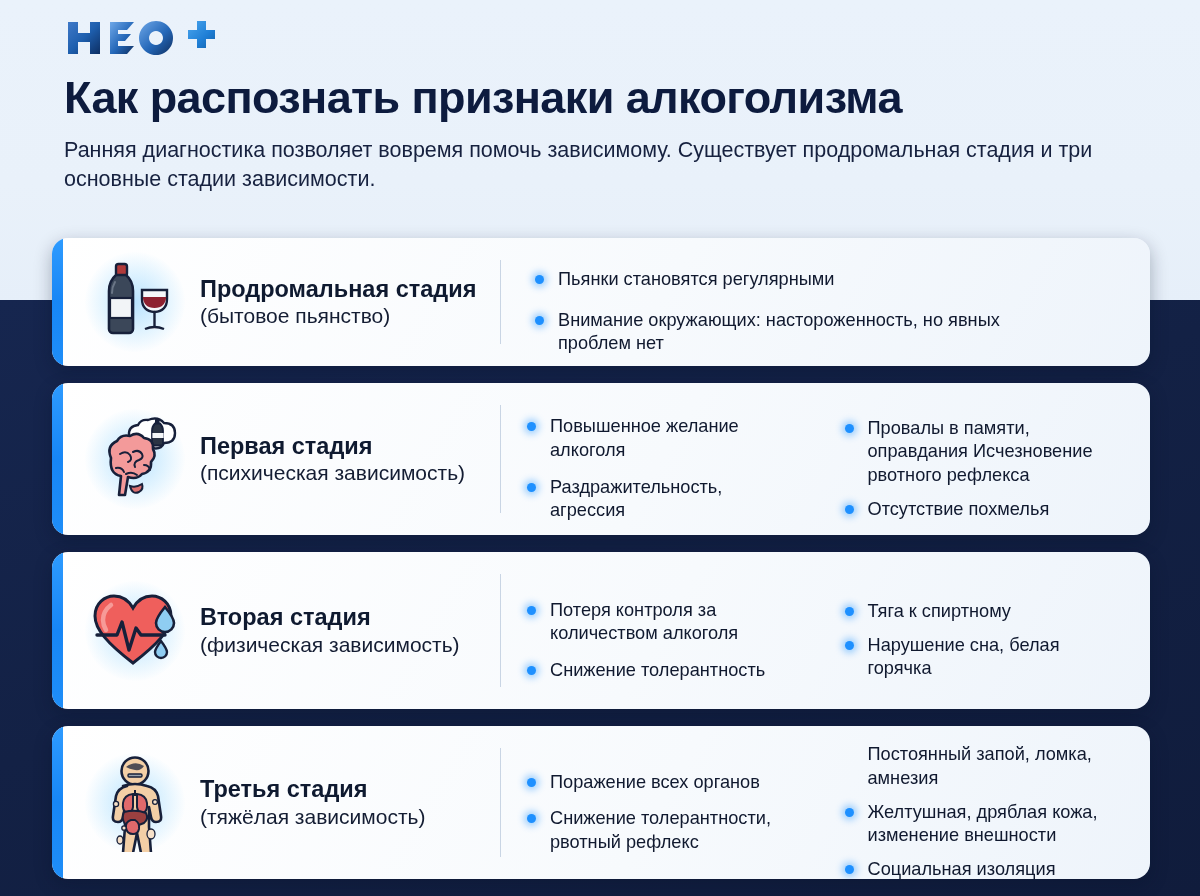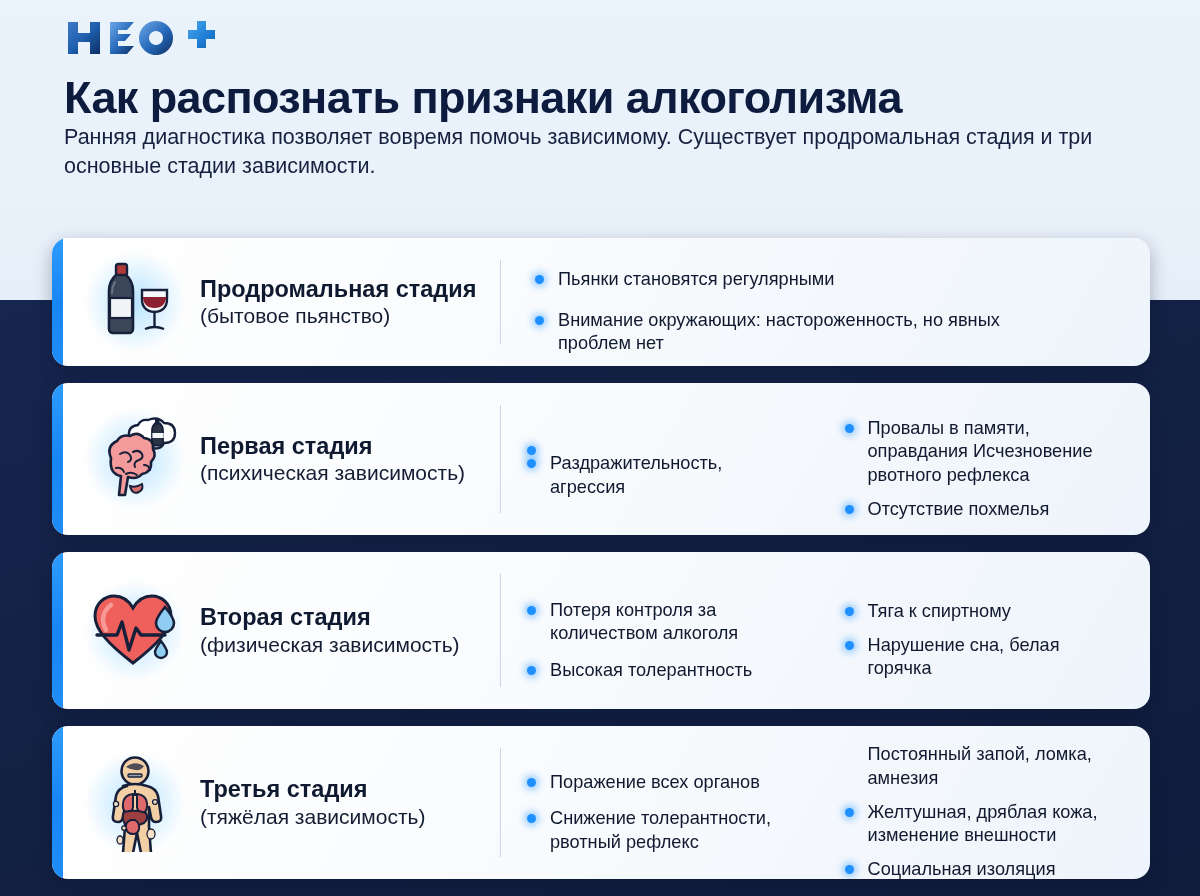--- a/index.html
+++ b/index.html
@@ -53,20 +53,21 @@
     margin-top: 14px;
     font-size: 45px;
     font-weight: 700;
     letter-spacing: -0.6px;
     color: #0d1b3e;
     line-height: 1.08;
     white-space: nowrap;
   }
 
   .page-subtitle {
+    margin-top: 13px;
     font-size: 21.5px;
     font-weight: 400;
     color: #16213f;
     line-height: 1.35;
     max-width: 1030px;
   }
 
   
   .cards {
     position: absolute;
@@ -328,20 +329,21 @@
       <div class="stage-sub">(психическая зависимость)</div>
     </div>
 
     <div class="divider"></div>
 
     <div class="cols">
       <div class="col">
         <ul class="bullets gap-md w-c2a">
           <li class="bullet">
             <span class="dot"></span>
+            <span>Повышенное желание алкоголя</span>
           </li>
           <li class="bullet">
             <span class="dot"></span>
             <span>Раздражительность, агрессия</span>
           </li>
         </ul>
       </div>
       <div class="col">
         <ul class="bullets gap-sm w-c2b">
           <li class="bullet">
@@ -379,21 +381,21 @@
 
     <div class="cols">
       <div class="col">
         <ul class="bullets gap-md w-c3a">
           <li class="bullet">
             <span class="dot"></span>
             <span>Потеря контроля за количеством алкоголя</span>
           </li>
           <li class="bullet">
             <span class="dot"></span>
-            <span>Высокая толерантность</span>
+            <span>Снижение толерантность</span>
           </li>
         </ul>
       </div>
       <div class="col">
         <ul class="bullets gap-sm w-c3b">
           <li class="bullet">
             <span class="dot"></span>
             <span>Тяга к спиртному</span>
           </li>
           <li class="bullet">

